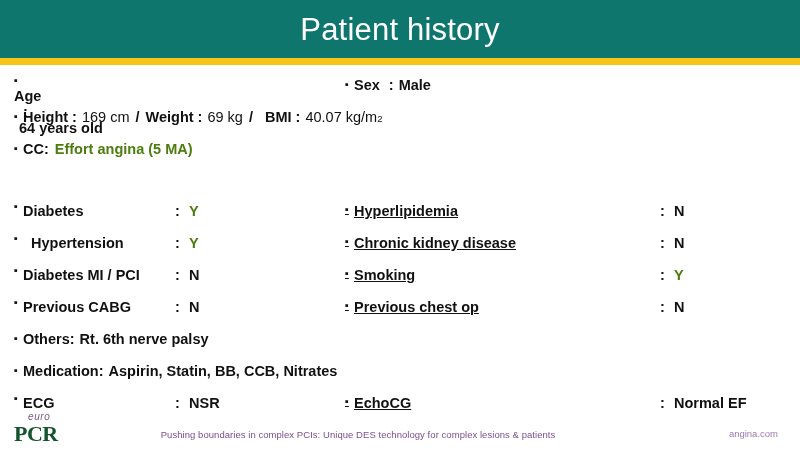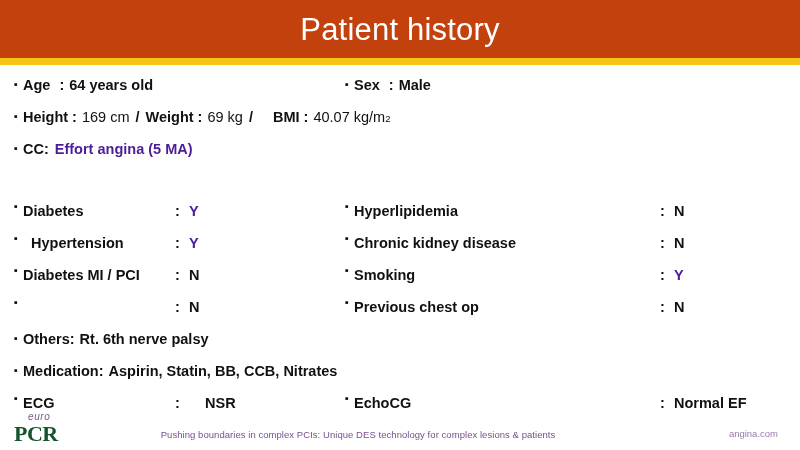--- a/index.html
+++ b/index.html
@@ -23,21 +23,21 @@
     background: #ffffff;
   }
 
   
   .header-band {
     position: absolute;
     left: 0;
     top: 0;
     width: 800px;
     height: 58px;
-    background: #c2410c;
+    background: #0f766e;
     display: flex;
     align-items: center;
     justify-content: center;
   }
   .header-title {
     color: #ffffff;
     font-size: 31px;
     font-weight: 400;
     letter-spacing: 0.2px;
     line-height: 1;
@@ -92,40 +92,41 @@
     font-weight: normal;
     font-size: 14.5px;
     white-space: nowrap;
   }
   .val-bold {
     font-weight: bold;
     font-size: 14.5px;
     white-space: nowrap;
   }
   .red {
-    color: #4c1d95;
+    color: #4d7c0f;
   }
   .sup {
     font-size: 9.5px;
     vertical-align: super;
     line-height: 0;
   }
 
   
   .col-left {
     position: absolute;
     left: 14px;
     display: flex;
     align-items: flex-start;
   }
   .col-right {
     position: absolute;
     left: 345px;
     display: flex;
-    align-items: flex-start;
+    align-items: center;
+    text-decoration: underline;
   }
   .factor-label {
     display: inline-block;
     font-weight: bold;
     font-size: 14.5px;
     white-space: nowrap;
   }
   .factor-value {
     position: absolute;
     font-weight: bold;
@@ -194,21 +195,21 @@
 
 <div class="slide">
 
   <div class="header-band">
     <div class="header-title">Patient history</div>
   </div>
   <div class="accent-bar"></div>
 
   <div class="body-area">
 
-    <div class="row" style="top:12px;">
+    <div class="row" style="top:12px;flex-direction:column;">
       <span class="bullet"></span>
       <span class="lbl">Age</span>
       <span class="lbl" style="padding-left:9px;">:</span>
       <span class="val-bold" style="padding-left:5px;">64 years old</span>
     </div>
     <div class="row" style="top:12px;left:345px;width:440px;">
       <span class="bullet"></span>
       <span class="lbl">Sex</span>
       <span class="lbl" style="padding-left:9px;">:</span>
       <span class="val-bold" style="padding-left:5px;">Male</span>
@@ -217,21 +218,21 @@
     <div class="row" style="top:44px;">
       <span class="bullet"></span>
       <span class="lbl">Height</span>
       <span class="lbl" style="padding-left:4px;">:</span>
       <span class="val" style="padding-left:5px;">169 cm</span>
       <span class="lbl" style="padding-left:6px;">/</span>
       <span class="lbl" style="padding-left:6px;">Weight</span>
       <span class="lbl" style="padding-left:4px;">:</span>
       <span class="val" style="padding-left:5px;text-align:center;">69 kg</span>
       <span class="lbl" style="padding-left:6px;">/</span>
-      <span class="lbl" style="padding-left:20px;">BMI</span>
+      <span class="lbl" style="padding-left:12px;">BMI</span>
       <span class="lbl" style="padding-left:4px;">:</span>
       <span class="val" style="padding-left:5px;">40.07 kg/m</span>
         <span class="val sup">2</span>
     </div>
 
     <div class="row" style="top:76px;">
       <span class="bullet"></span>
       <span class="lbl">CC:</span>
       <span class="val-bold red" style="padding-left:6px;">Effort angina (5 MA)</span>
     </div>
@@ -249,20 +250,21 @@
       <span class="factor-value red" style="left:175px;">Y</span>
     </div>
     <div class="col-left" style="top:202px;width:320px;">
       <span class="bullet"></span>
       <span class="factor-label">Diabetes MI / PCI</span>
       <span class="factor-value" style="left:161px;">:</span>
       <span class="factor-value" style="left:175px;">N</span>
     </div>
     <div class="col-left" style="top:234px;width:320px;">
       <span class="bullet"></span>
+      <span class="factor-label">Previous CABG</span>
       <span class="factor-value" style="left:161px;">:</span>
       <span class="factor-value" style="left:175px;">N</span>
     </div>
 
     <div class="col-right" style="top:138px;width:440px;">
       <span class="bullet"></span>
       <span class="factor-label">Hyperlipidemia</span>
       <span class="factor-value" style="left:315px;">:</span>
       <span class="factor-value" style="left:329px;">N</span>
     </div>
@@ -294,21 +296,21 @@
     <div class="row" style="top:298px;">
       <span class="bullet"></span>
       <span class="lbl">Medication:</span>
       <span class="val-bold" style="padding-left:5px;">Aspirin, Statin, BB, CCB, Nitrates</span>
     </div>
 
     <div class="col-left" style="top:330px;width:320px;">
       <span class="bullet"></span>
       <span class="factor-label">ECG</span>
       <span class="factor-value" style="left:161px;">:</span>
-      <span class="factor-value" style="left:175px;margin-left:16px;">NSR</span>
+      <span class="factor-value" style="left:175px;">NSR</span>
     </div>
     <div class="col-right" style="top:330px;width:440px;">
       <span class="bullet"></span>
       <span class="factor-label">EchoCG</span>
       <span class="factor-value" style="left:315px;">:</span>
       <span class="factor-value" style="left:329px;">Normal EF</span>
     </div>
 
   </div>
 

